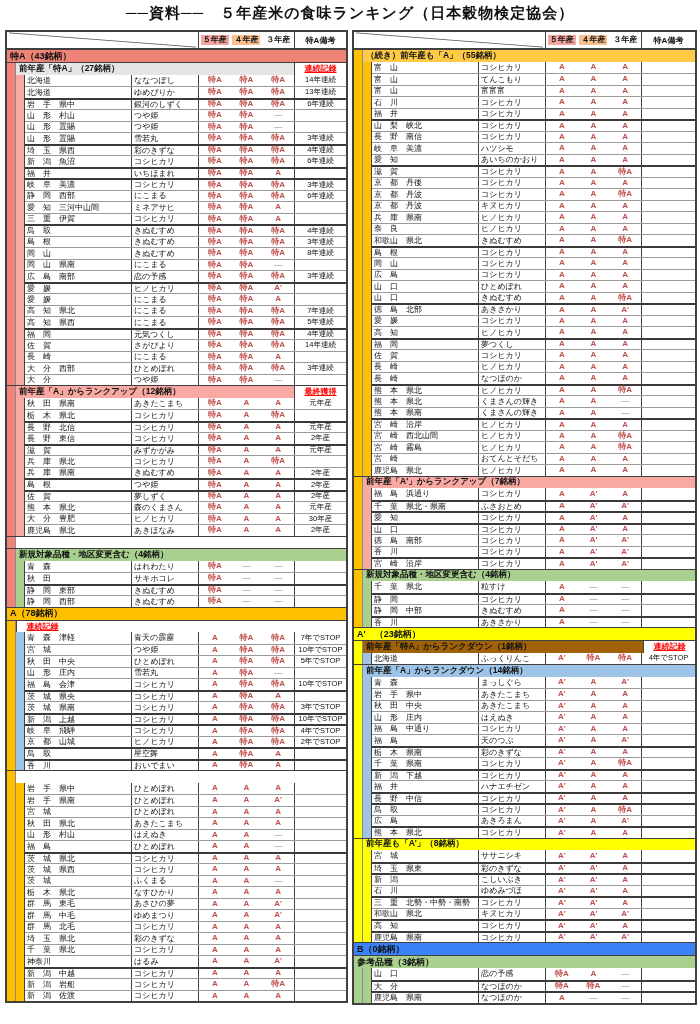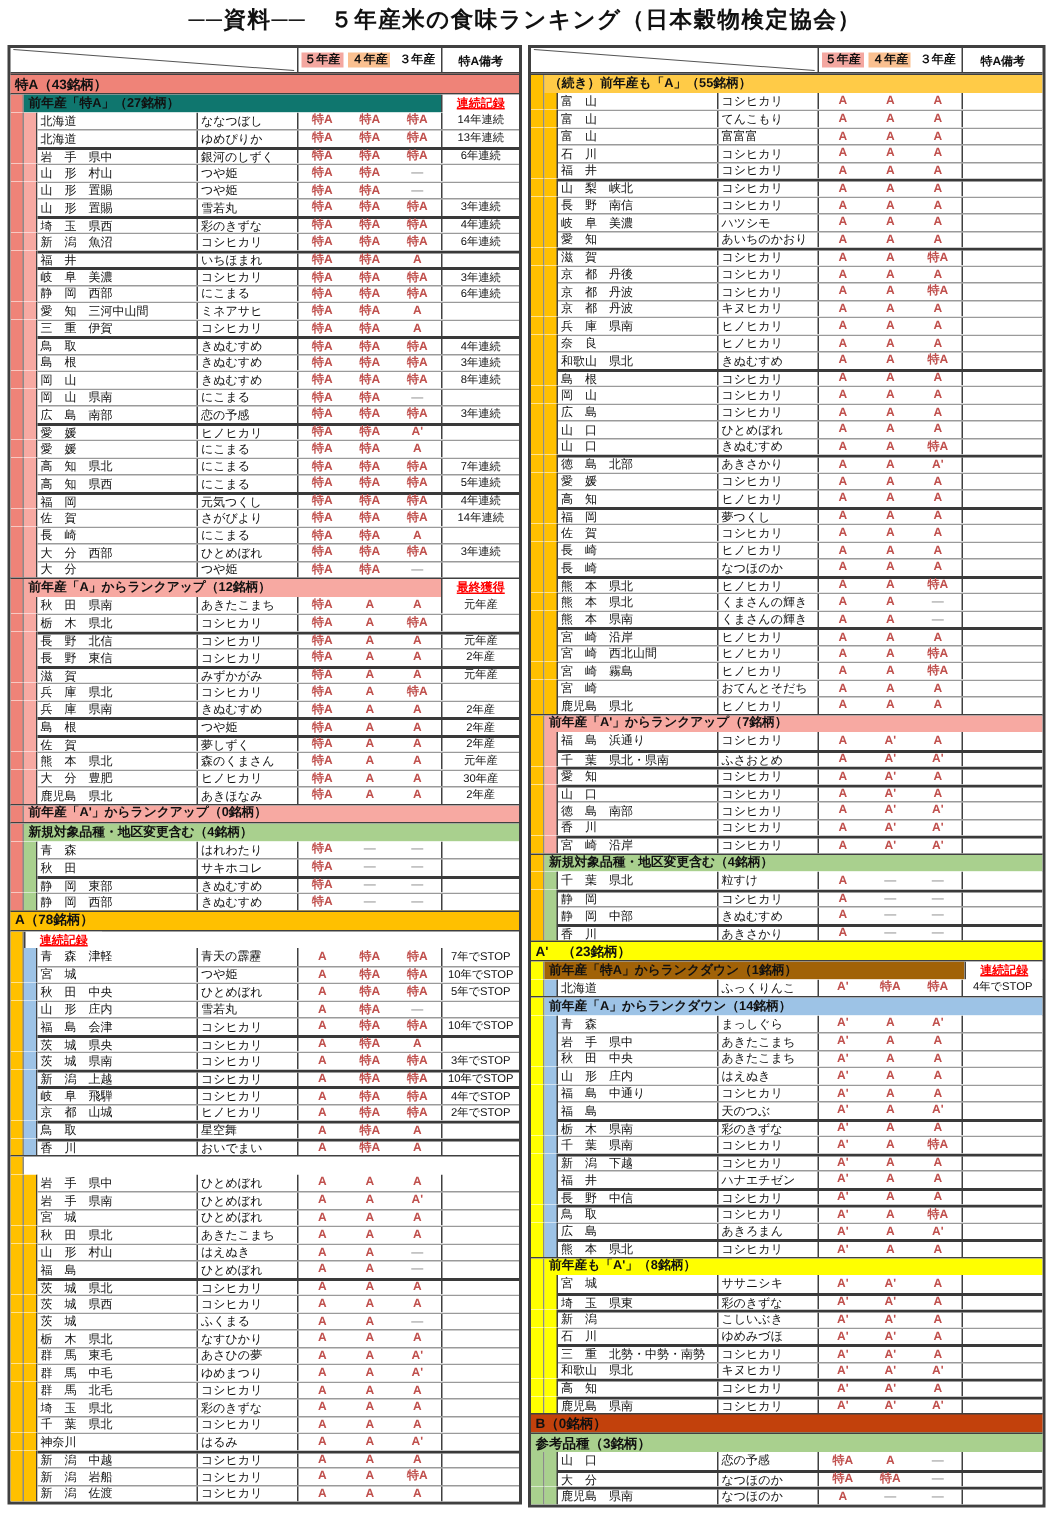--- a/index.html
+++ b/index.html
@@ -60,21 +60,21 @@
         <div class="hrates">
           <span style="background: rgb(244, 167, 160);">５年産</span>
           <span style="background: rgb(250, 192, 144);">４年産</span>
           <span>３年産</span>
         </div>
         <div class="hremark">特A備考</div>
       </div>
       <div class="line band" style="background: rgb(239, 131, 120);">特A（43銘柄）</div>
       <div class="line sub">
         <div class="strip b1" style="background: rgb(239, 131, 120);"></div>
-        <div class="subbar" style="background: #0f766e;">前年産「特A」（27銘柄）</div>
+        <div class="subbar" style="background: #e5e5e5;">前年産「特A」（27銘柄）</div>
         <div class="subremark" style="color: rgb(255, 0, 0);">連続記録</div>
       </div>
       <div class="line row">
         <div class="strip b1" style="background: rgb(239, 131, 120);"></div>
         <div class="strip b2" style="background: rgb(247, 169, 162);"></div>
         <div class="cells first">
           <div class="c-area">北海道</div>
           <div class="c-var">ななつぼし</div>
           <div class="c-rates">
             <span style="color: rgb(192, 80, 77);">特A</span>
@@ -616,21 +616,20 @@
           <div class="c-rates">
             <span style="color: rgb(192, 80, 77);">特A</span>
             <span style="color: rgb(192, 80, 77);">A</span>
             <span style="color: rgb(192, 80, 77);">A</span>
           </div>
           <div class="c-remark">2年産</div>
         </div>
       </div>
       <div class="line sub">
         <div class="strip b1" style="background: rgb(239, 131, 120);"></div>
-        <div class="subbar" style="background: rgb(247, 169, 162);">前年産「A'」からランクアップ（0銘柄）</div>
       </div>
       <div class="line sub">
         <div class="strip b1" style="background: rgb(239, 131, 120);"></div>
         <div class="subbar" style="background: rgb(169, 208, 142);">新規対象品種・地区変更含む（4銘柄）</div>
       </div>
       <div class="line row">
         <div class="strip b1" style="background: rgb(239, 131, 120);"></div>
         <div class="strip b2" style="background: rgb(169, 208, 142);"></div>
         <div class="cells first">
           <div class="c-area">青　森</div>
@@ -2141,21 +2140,21 @@
           <div class="c-area">鹿児島　県南</div>
           <div class="c-var">コシヒカリ</div>
           <div class="c-rates">
             <span style="color: rgb(192, 80, 77);">A'</span>
             <span style="color: rgb(192, 80, 77);">A'</span>
             <span style="color: rgb(192, 80, 77);">A'</span>
           </div>
           <div class="c-remark"></div>
         </div>
       </div>
-      <div class="line band" style="background: #c2410c;">B（0銘柄）</div>
+      <div class="line band" style="background: #3b82f6;">B（0銘柄）</div>
       <div class="line band" style="background: rgb(169, 208, 142);">参考品種（3銘柄）</div>
       <div class="line row">
         <div class="strip b1" style="background: rgb(169, 208, 142);"></div>
         <div class="strip b2" style="background: rgb(169, 208, 142);"></div>
         <div class="cells first">
           <div class="c-area">山　口</div>
           <div class="c-var">恋の予感</div>
           <div class="c-rates">
             <span style="color: rgb(192, 80, 77);">特A</span>
             <span style="color: rgb(192, 80, 77);">A</span>

